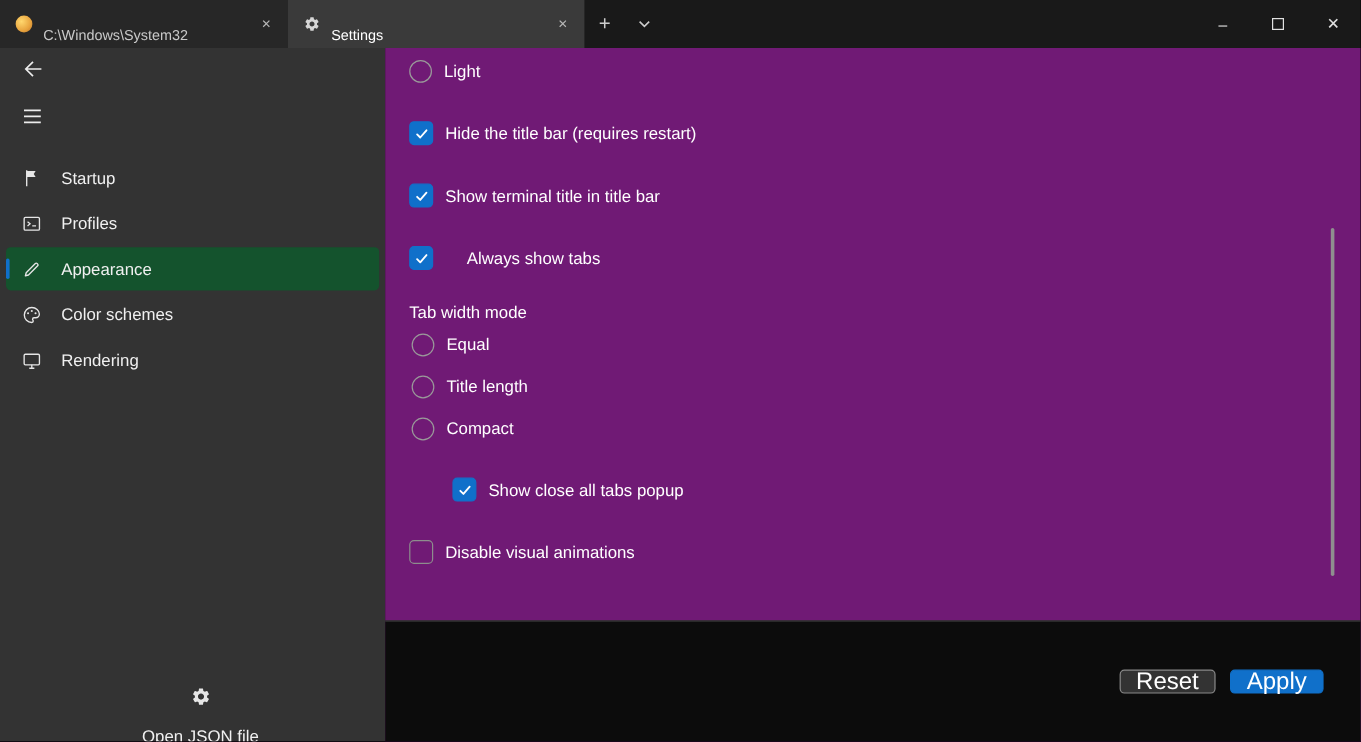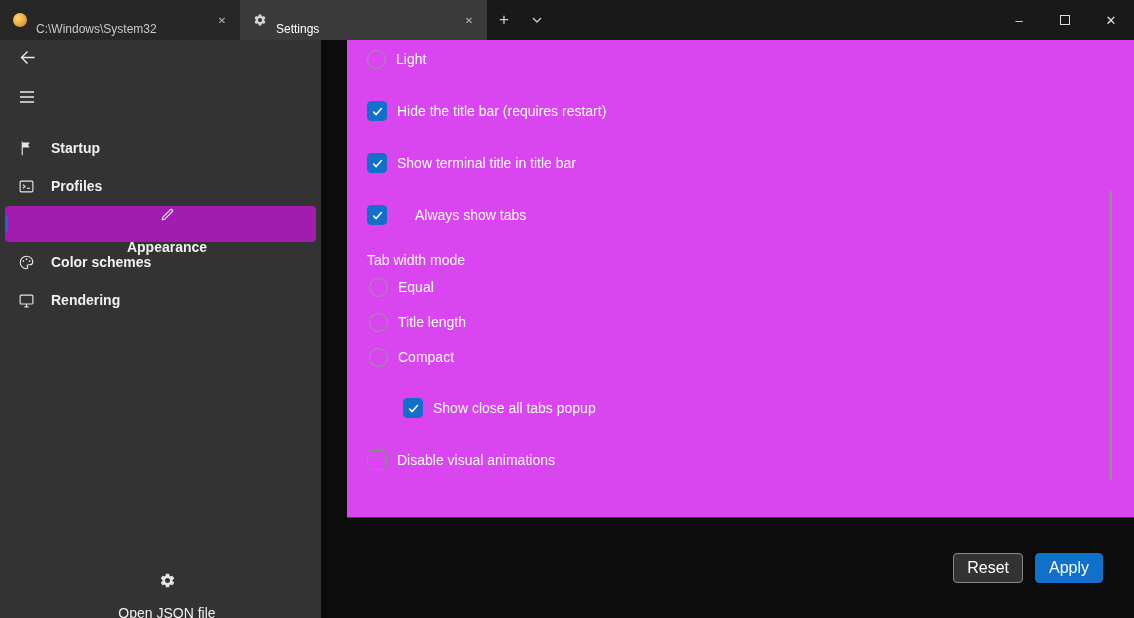--- a/index.html
+++ b/index.html
@@ -22,40 +22,40 @@
   .strip-btn { width: 34px; display: flex; align-items: center; justify-content: center; color: #cccccc; font-size: 17px; }
   .strip-btn.small { width: 32px; }
   .tb-spacer { flex: 1; }
   .win-btn { width: 46px; display: flex; align-items: center; justify-content: center; color: #e0e0e0; font-size: 13px; }
   .maxbox { width: 10px; height: 10px; border: 1px solid #e0e0e0; display: block; }
   
   .sidebar { position: absolute; top: 40px; left: 0; width: 321px; bottom: 0; background: #333333; }
   .icon-btn { position: absolute; left: 10px; width: 34px; height: 30px; display: flex; align-items: center; justify-content: center; border-radius: 4px; color: #ececec; }
   .back-btn { top: 2px; }
   .menu-btn { top: 42px; }
-  .nav { position: absolute; top: 88px; left: 0; right: 0; font-weight: bold; }
+  .nav { position: absolute; top: 88px; left: 0; right: 0; }
   .nav-item { position: relative; height: 36px; margin: 2px 5px; border-radius: 4px; display: flex; align-items: center; gap: 16px; padding-left: 13px; font-size: 14px; color: #f0f0f0; }
-  .nav-item.checked { background: #a21caf; flex-direction: column; }
+  .nav-item.checked { background: #14532d; }
   .pill { display: none; position: absolute; left: 0; top: 50%; transform: translateY(-50%); width: 3px; height: 17px; border-radius: 2px; background: #1070ca; }
   .nav-item.checked .pill { display: block; }
   .nav-icon { width: 17px; height: 17px; color: #e6e6e6; display: flex; flex: none; }
   .nav-icon svg { width: 100%; height: 100%; }
   .sidebar-footer { position: absolute; left: 5px; right: 5px; bottom: 10px; height: 36px; border-radius: 4px; display: flex; align-items: center; gap: 16px; padding-left: 13px; font-size: 14px; color: #f0f0f0; flex-direction: column; }
   
-  .main { position: absolute; top: 40px; left: 321px; right: 0; bottom: 0; background: #d946ef; margin-left: 26px; }
+  .main { position: absolute; top: 40px; left: 321px; right: 0; bottom: 0; background: #701a75; }
   .row { position: absolute; left: 20px; height: 28px; display: flex; align-items: center; gap: 10px; font-size: 14px; color: #ffffff; }
   .cb { width: 20px; height: 20px; flex: none; border: 1px solid #8d8d8d; border-radius: 4px; background: transparent; display: flex; align-items: center; justify-content: center; }
   .cb svg { display: none; }
   .cb.checked { background: #1070ca; border-color: #1070ca; }
   .cb.checked svg { display: block; }
   .radio { width: 19px; height: 19px; flex: none; border: 1px solid #9a9a9a; border-radius: 50%; background: transparent; }
   .group-label { position: absolute; left: 20px; font-size: 14px; color: #ffffff; }
   .scroll-thumb { position: absolute; right: 22px; top: 150px; width: 3px; height: 290px; border-radius: 2px; background: #8f8f8f; }
   .footer { position: absolute; left: 0; right: 0; bottom: 0; height: 101px; background: #0c0c0c; border-top: 1px solid #3f3f3f; display: flex; align-items: center; justify-content: flex-end; gap: 12px; padding-right: 31px; }
-  .btn { height: 30px; padding: 0 13px; border-radius: 4px; font-size: 16px; display: flex; align-items: center; justify-content: center; }
+  .btn { height: 20px; padding: 0 13px; border-radius: 4px; font-size: 20px; display: flex; align-items: center; justify-content: center; }
   .btn-reset { background: #333333; border: 1px solid #8a8a8a; color: #ffffff; }
   .btn-apply { background: #1070ca; border: 1px solid #1070ca; color: #ffffff; }
 </style>
 </head>
 <body>
 
 <div class="window">
 
   <div class="titlebar">
     <div class="tab inactive">

